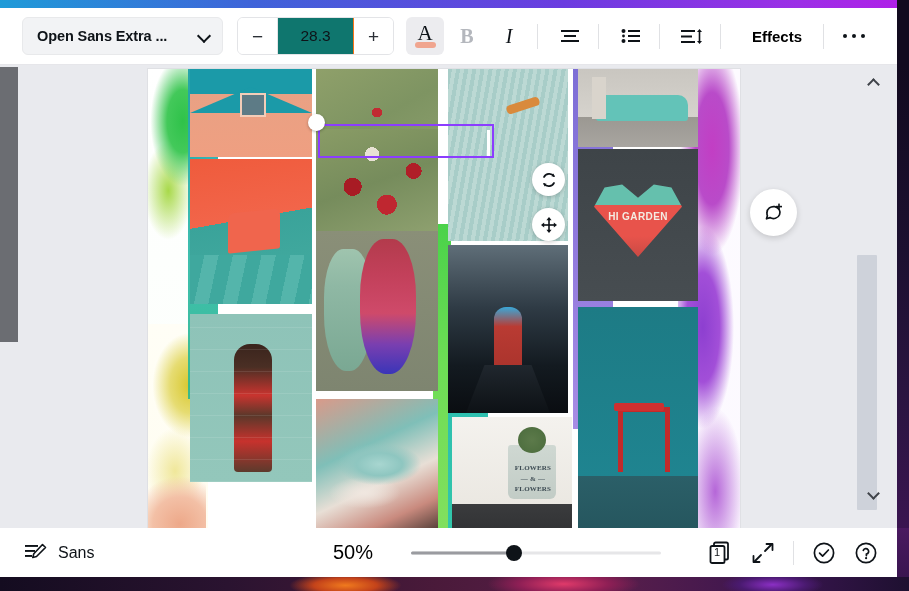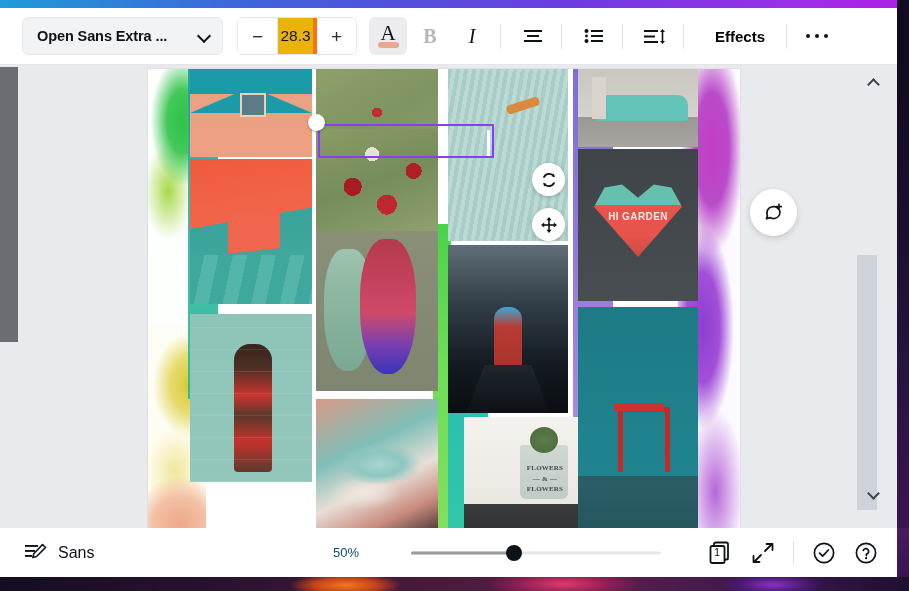--- a/index.html
+++ b/index.html
@@ -55,24 +55,24 @@
   .size-stepper {
     display: flex; align-items: stretch; height: 38px; margin-left: 14px;
     border: 1px solid #e3e4e7; border-radius: 6px; overflow: hidden; background: #fff;
   }
   .size-btn {
     width: 39px; display: flex; align-items: center; justify-content: center;
     font-size: 19px; color: #2b2f36; cursor: pointer; background: #fff;
     font-weight: 400; line-height: 1;
   }
   .size-val {
-    width: 40px; display: flex; align-items: center; justify-content: center;
+    width: 77px; display: flex; align-items: center; justify-content: center;
     font-size: 15.5px; color: #0e1318; font-weight: 400;
-    border-left: 1px solid #e3e4e7; border-right: 4px solid #f97316;
-    background: #eab308; cursor: text;
+    border-left: 1px solid #e3e4e7; border-right: 1px solid #f97316;
+    background: #0f766e; cursor: text;
   }
 
   .tbtn {
     width: 38px; height: 38px; margin-left: 4px; border-radius: 6px;
     display: flex; align-items: center; justify-content: center;
     cursor: pointer; position: relative; background: transparent;
   }
   .tbtn.active { background: #ececef; }
   .tbtn.first { margin-left: 12px; }
   .tbtn.disabled { opacity: 1; }
@@ -308,21 +308,21 @@
     border-radius: 42% 42% 46% 46%;
   }
   .p-marble {
     left: 168px; top: 330px; width: 122px; height: 142px;
     background:
       radial-gradient(ellipse 60px 30px at 52% 46%, #a8d6d0 0%, #8ec6c0 38%, rgba(0,0,0,0) 70%),
       radial-gradient(ellipse 50px 22px at 40% 66%, #f0e7e0 0%, rgba(0,0,0,0) 72%),
       linear-gradient(155deg,#d99a8a 0%, #7fbfb8 35%, #e8dfd6 58%, #c98a7e 78%, #2b2420 100%);
   }
   .p-cactus {
-    left: 316px; top: 348px; width: 120px; height: 125px;
+    left: 304px; top: 348px; width: 120px; height: 125px;
     background: linear-gradient(180deg,#f4f2ee 0%, #ebe8e2 70%, #3a3b3d 70%, #2e2f31 100%);
     padding-left: 18px;
   }
   .p-cactus::before {
     content:""; position:absolute; left:56px; top:28px; width:48px; height:54px;
     background: linear-gradient(180deg,#cfd8d2 0%, #c2ccc6 100%);
     border-radius: 3px 3px 6px 6px;
   }
   .p-cactus::after {
     content:""; position:absolute; left:66px; top:10px; width:28px; height:26px;
@@ -409,21 +409,21 @@
   }
   .bottombar-dark {
     position: absolute; top: 528px; right: 0; width: 12px; height: 49px;
     background: linear-gradient(180deg,#4a1a60 0%, #3a1550 100%);
   }
   .notes-btn {
     display: flex; align-items: center; gap: 11px; margin-left: 25px; cursor: pointer;
   }
   .notes-label { font-size: 16px; color: #0e1318; font-weight: 400; }
   .zoom-label {
-    position: absolute; left: 333px; font-size: 13px; color: #0c4a6e; text-align: center;
+    position: absolute; left: 333px; font-size: 20px; color: #000000; text-align: center;
   }
   .slider {
     position: absolute; left: 411px; width: 250px; height: 18px;
     display: flex; align-items: center; cursor: pointer;
   }
   .slider-track {
     position: absolute; left: 0; top: 50%; transform: translateY(-50%);
     width: 250px; height: 3px; background: #e6e6e8; border-radius: 2px;
   }
   .slider-fill {

